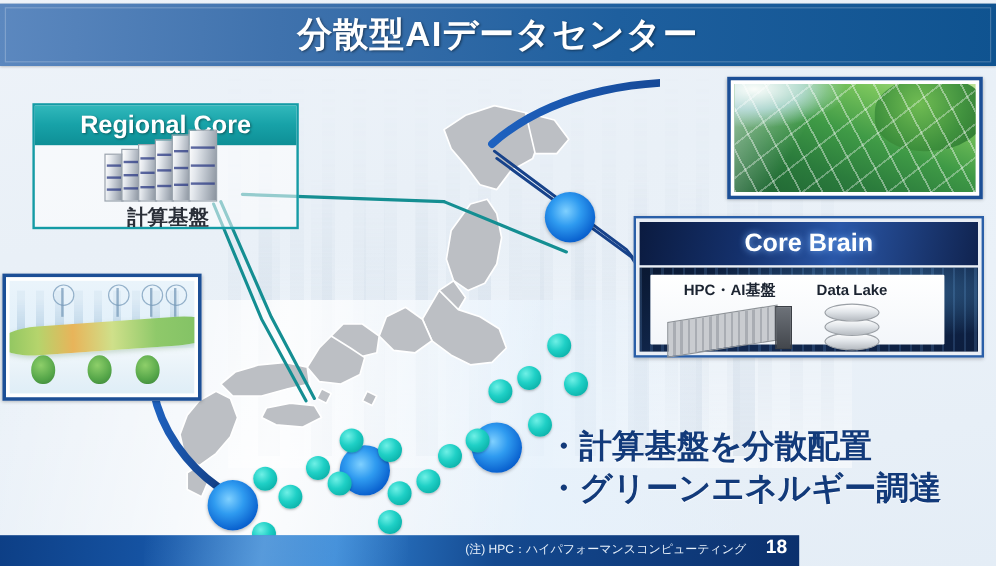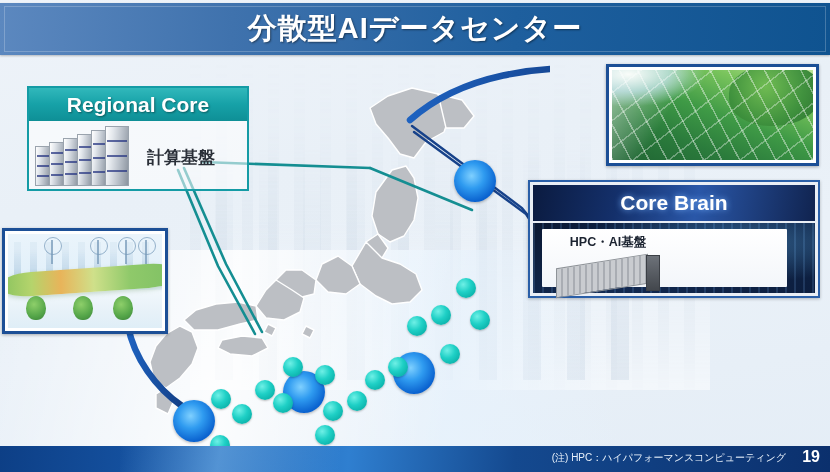--- a/index.html
+++ b/index.html
@@ -93,21 +93,21 @@
      border:1.5px solid rgba(120,155,185,.75);}
   .art-city .w1{left:28%;} .art-city .w2{left:58%;} .art-city .w3{left:76%;} .art-city .w4{left:89%;}
 
   
   .rb-card{position:absolute;left:27px;top:86px;width:222px;height:105px;
     background:rgba(255,255,255,.55);border:2px solid #149ba5;box-sizing:border-box;}
   .rb-head{position:absolute;left:0;top:0;width:100%;height:33px;
     background:linear-gradient(180deg,#31b8bb 0%,#17a2a8 48%,#0e8f96 100%);
     display:flex;align-items:center;justify-content:center;
     color:#fff;font-size:21px;font-weight:bold;text-shadow:1px 1px 2px rgba(0,0,0,.4);}
-  .rb-body{position:absolute;left:0;top:33px;width:100%;height:72px;display:flex;align-items:center;}
+  .rb-body{position:absolute;left:0;top:33px;width:100%;height:72px;display:flex;align-items:center;flex-direction:column;}
   .rb-racks{position:relative;width:108px;height:62px;margin-left:6px;}
   .rack{position:absolute;bottom:2px;width:16px;
     background:linear-gradient(95deg,#ffffff 0%,#e3e7ec 28%,#b9c0c9 62%,#8b949f 100%);
     border:1px solid #9aa3ad;box-sizing:border-box;}
   .rack i{position:absolute;left:1px;right:1px;height:2px;background:#2b3a84;opacity:.75;}
   .rb-label{color:#2a2f38;font-size:17px;font-weight:bold;margin-left:4px;}
 
   
   .cb-card{position:absolute;left:528px;top:180px;width:292px;height:118px;
     border:2px solid #2a5fa8;background:#e9eef5;box-sizing:border-box;
@@ -147,21 +147,21 @@
   .qc-box .shine{position:absolute;left:1px;top:1px;width:5px;bottom:1px;
     background:linear-gradient(180deg,rgba(90,200,255,.55),rgba(90,200,255,0));}
   .q1{left:0;} .q2{left:23px;} .q3{left:46px;}
 
   
   .bullets{position:absolute;left:456px;top:355px;width:374px;}
   .bullet{color:#123a7a;font-size:27px;font-weight:bold;line-height:1.28;white-space:nowrap;
     text-shadow:0 1px 1px rgba(255,255,255,.85);}
 
   
-  .footer{position:absolute;left:0;bottom:0;width:830px;height:26px;
+  .footer{position:absolute;left:0;bottom:0;width:666px;height:26px;
     background:linear-gradient(95deg,#0d3f86 0%,#1757a8 22%,#2f7fd0 42%,#14498f 62%,#0b306d 100%);}
   .footer .sheen{position:absolute;left:120px;top:0;width:220px;height:26px;
     background:linear-gradient(100deg,rgba(255,255,255,0) 0%,rgba(150,210,255,.45) 45%,rgba(255,255,255,0) 100%);}
   .footnote{position:absolute;right:44px;top:5px;color:#e8f1fb;font-size:10px;white-space:nowrap;}
   .pageno{position:absolute;right:10px;top:2px;color:#ffffff;font-size:16px;font-weight:bold;}
 </style>
 </head>
 <body>
 
 <div id="slide">
@@ -326,26 +326,38 @@
       <div class="cb-panel">
 
         <div class="cb-item cb-hpc">
           <div class="cap">HPC・AI基盤</div>
           <div class="hpc-art">
             <div class="blk"></div>
               <div class="cap2"></div>
           </div>
         </div>
 
+        <div class="cb-item cb-dl">
+          <div class="cap">Data Lake</div>
+          <div class="dl-art">
+            <div class="disc d3"></div>
+              <div class="disc d2"></div>
+              <div class="disc d1"></div>
+          </div>
+        </div>
 
 
       </div>
     </div>
   </div>
 
+  <div class="bullets">
+    <div class="bullet">・計算基盤を分散配置</div>
+    <div class="bullet">・グリーンエネルギー調達</div>
+  </div>
 
   <div class="footer">
     <div class="sheen"></div>
     <div class="footnote">(注) HPC：ハイパフォーマンスコンピューティング</div>
-    <div class="pageno">19</div>
+    <div class="pageno">18</div>
   </div>
 
 </div>
 
 </body></html>

